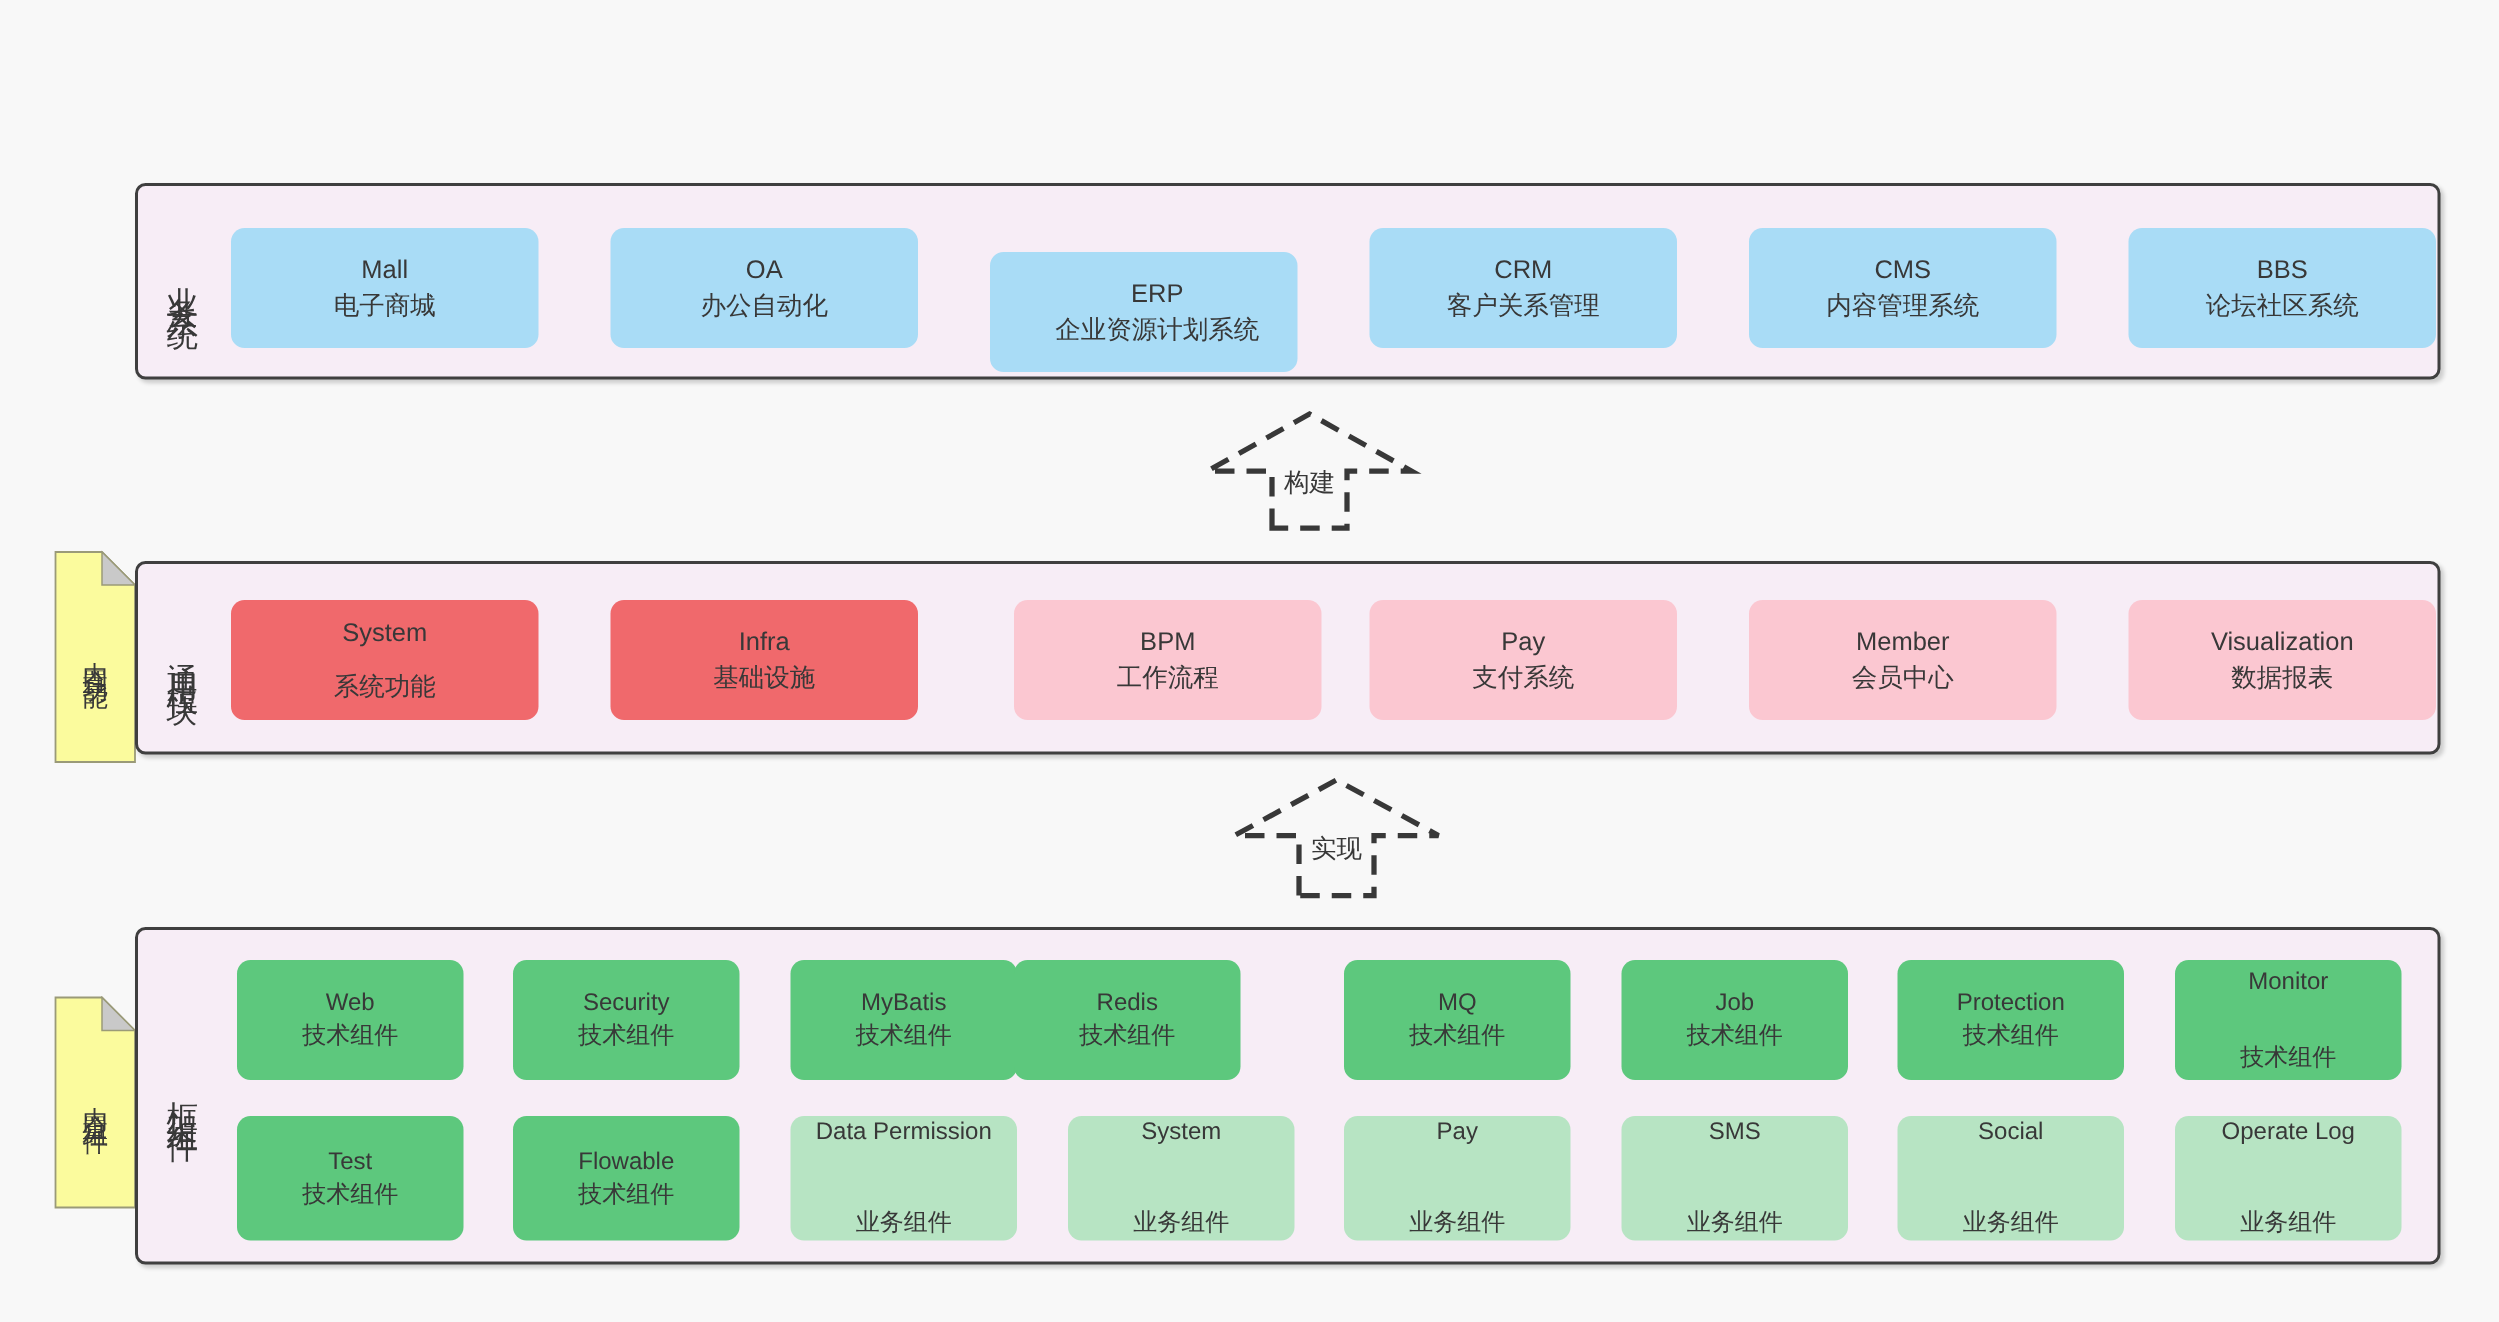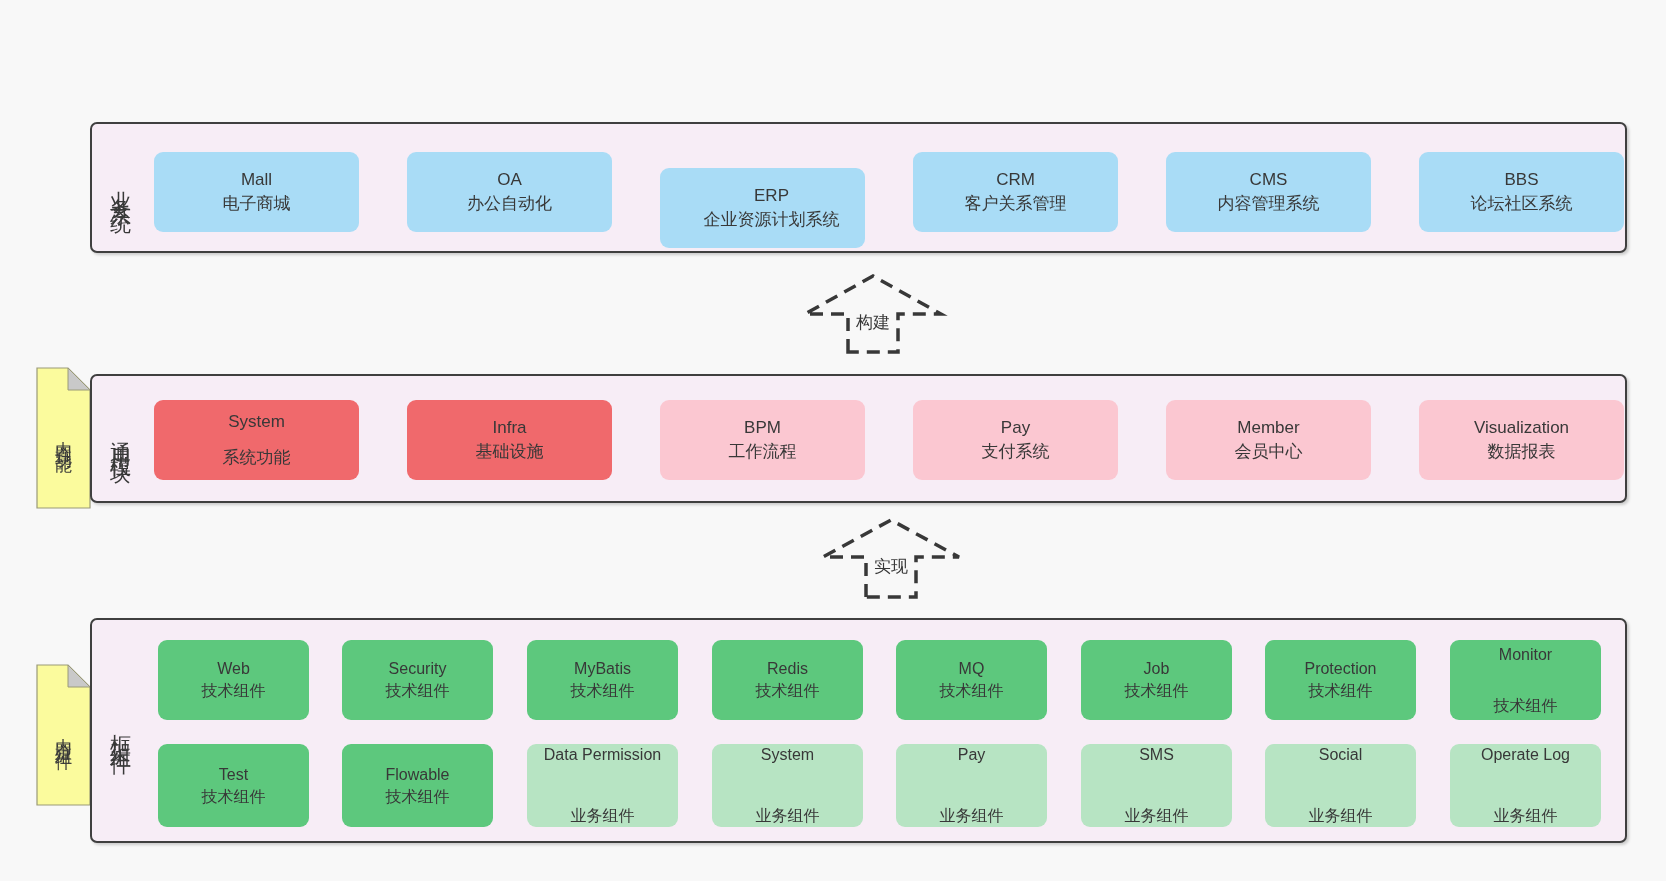--- a/index.html
+++ b/index.html
@@ -161,21 +161,21 @@
     <span>通用模块</span>
   </div>
   <div class="box wide c-red" style="left:62px;  top:24px;gap:12px;">
     <span class="en">System</span>
     <span class="zh">系统功能</span>
   </div>
   <div class="box wide c-red" style="left:315px; top:24px;">
     <span class="en">Infra</span>
     <span class="zh">基础设施</span>
   </div>
-  <div class="box wide c-pink" style="left:568px; top:24px;text-align:center;">
+  <div class="box wide c-pink" style="left:584px; top:24px;text-align:center;">
     <span class="en">BPM</span>
     <span class="zh">工作流程</span>
   </div>
   <div class="box wide c-pink" style="left:821px; top:24px;">
     <span class="en">Pay</span>
     <span class="zh">支付系统</span>
   </div>
   <div class="box wide c-pink" style="left:1074px; top:24px;">
     <span class="en">Member</span>
     <span class="zh">会员中心</span>
@@ -201,21 +201,21 @@
     <span class="zh">技术组件</span>
   </div>
   <div class="box small row-a c-green" style="left:250px;  top:20px;">
     <span class="en">Security</span>
     <span class="zh">技术组件</span>
   </div>
   <div class="box small row-a c-green" style="left:435px;  top:20px;">
     <span class="en">MyBatis</span>
     <span class="zh">技术组件</span>
   </div>
-  <div class="box small row-a c-green" style="left:620px;  top:20px;">
+  <div class="box small row-a c-green" style="left:584px;  top:20px;">
     <span class="en">Redis</span>
     <span class="zh">技术组件</span>
   </div>
   <div class="box small row-a c-green" style="left:804px;  top:20px;align-items:center;">
     <span class="en">MQ</span>
     <span class="zh">技术组件</span>
   </div>
   <div class="box small row-a c-green" style="left:989px;  top:20px;">
     <span class="en">Job</span>
     <span class="zh">技术组件</span>

